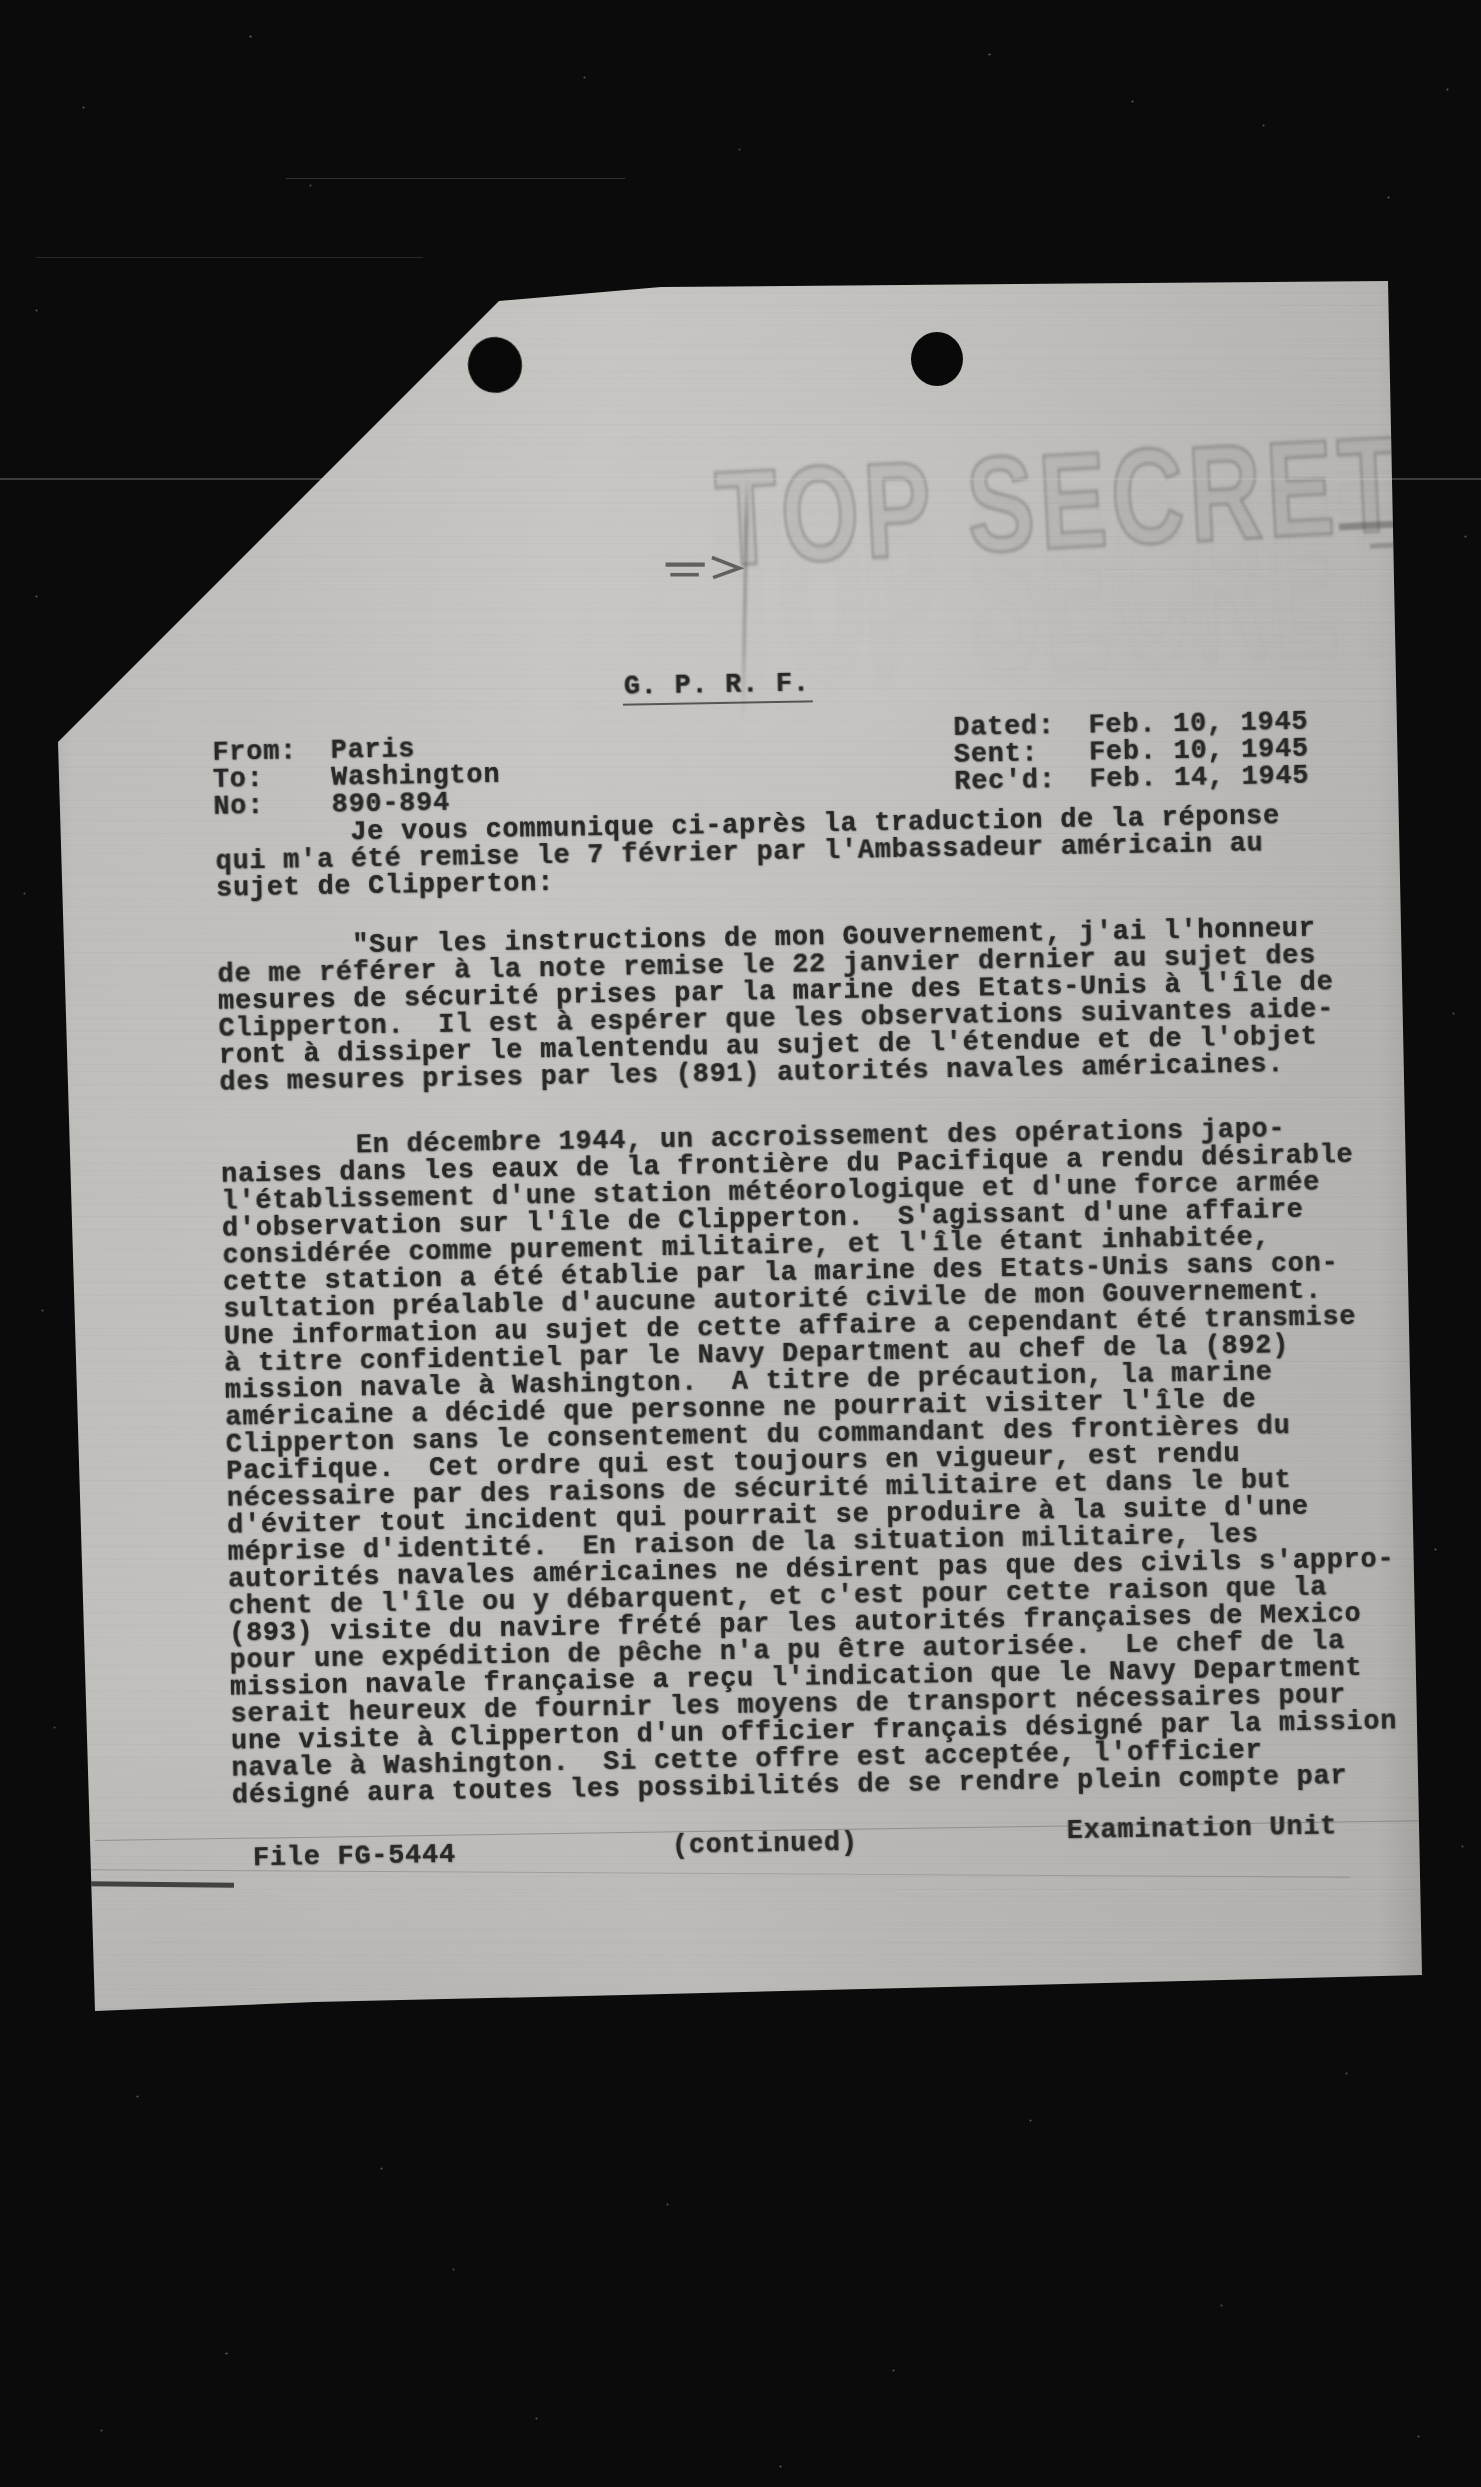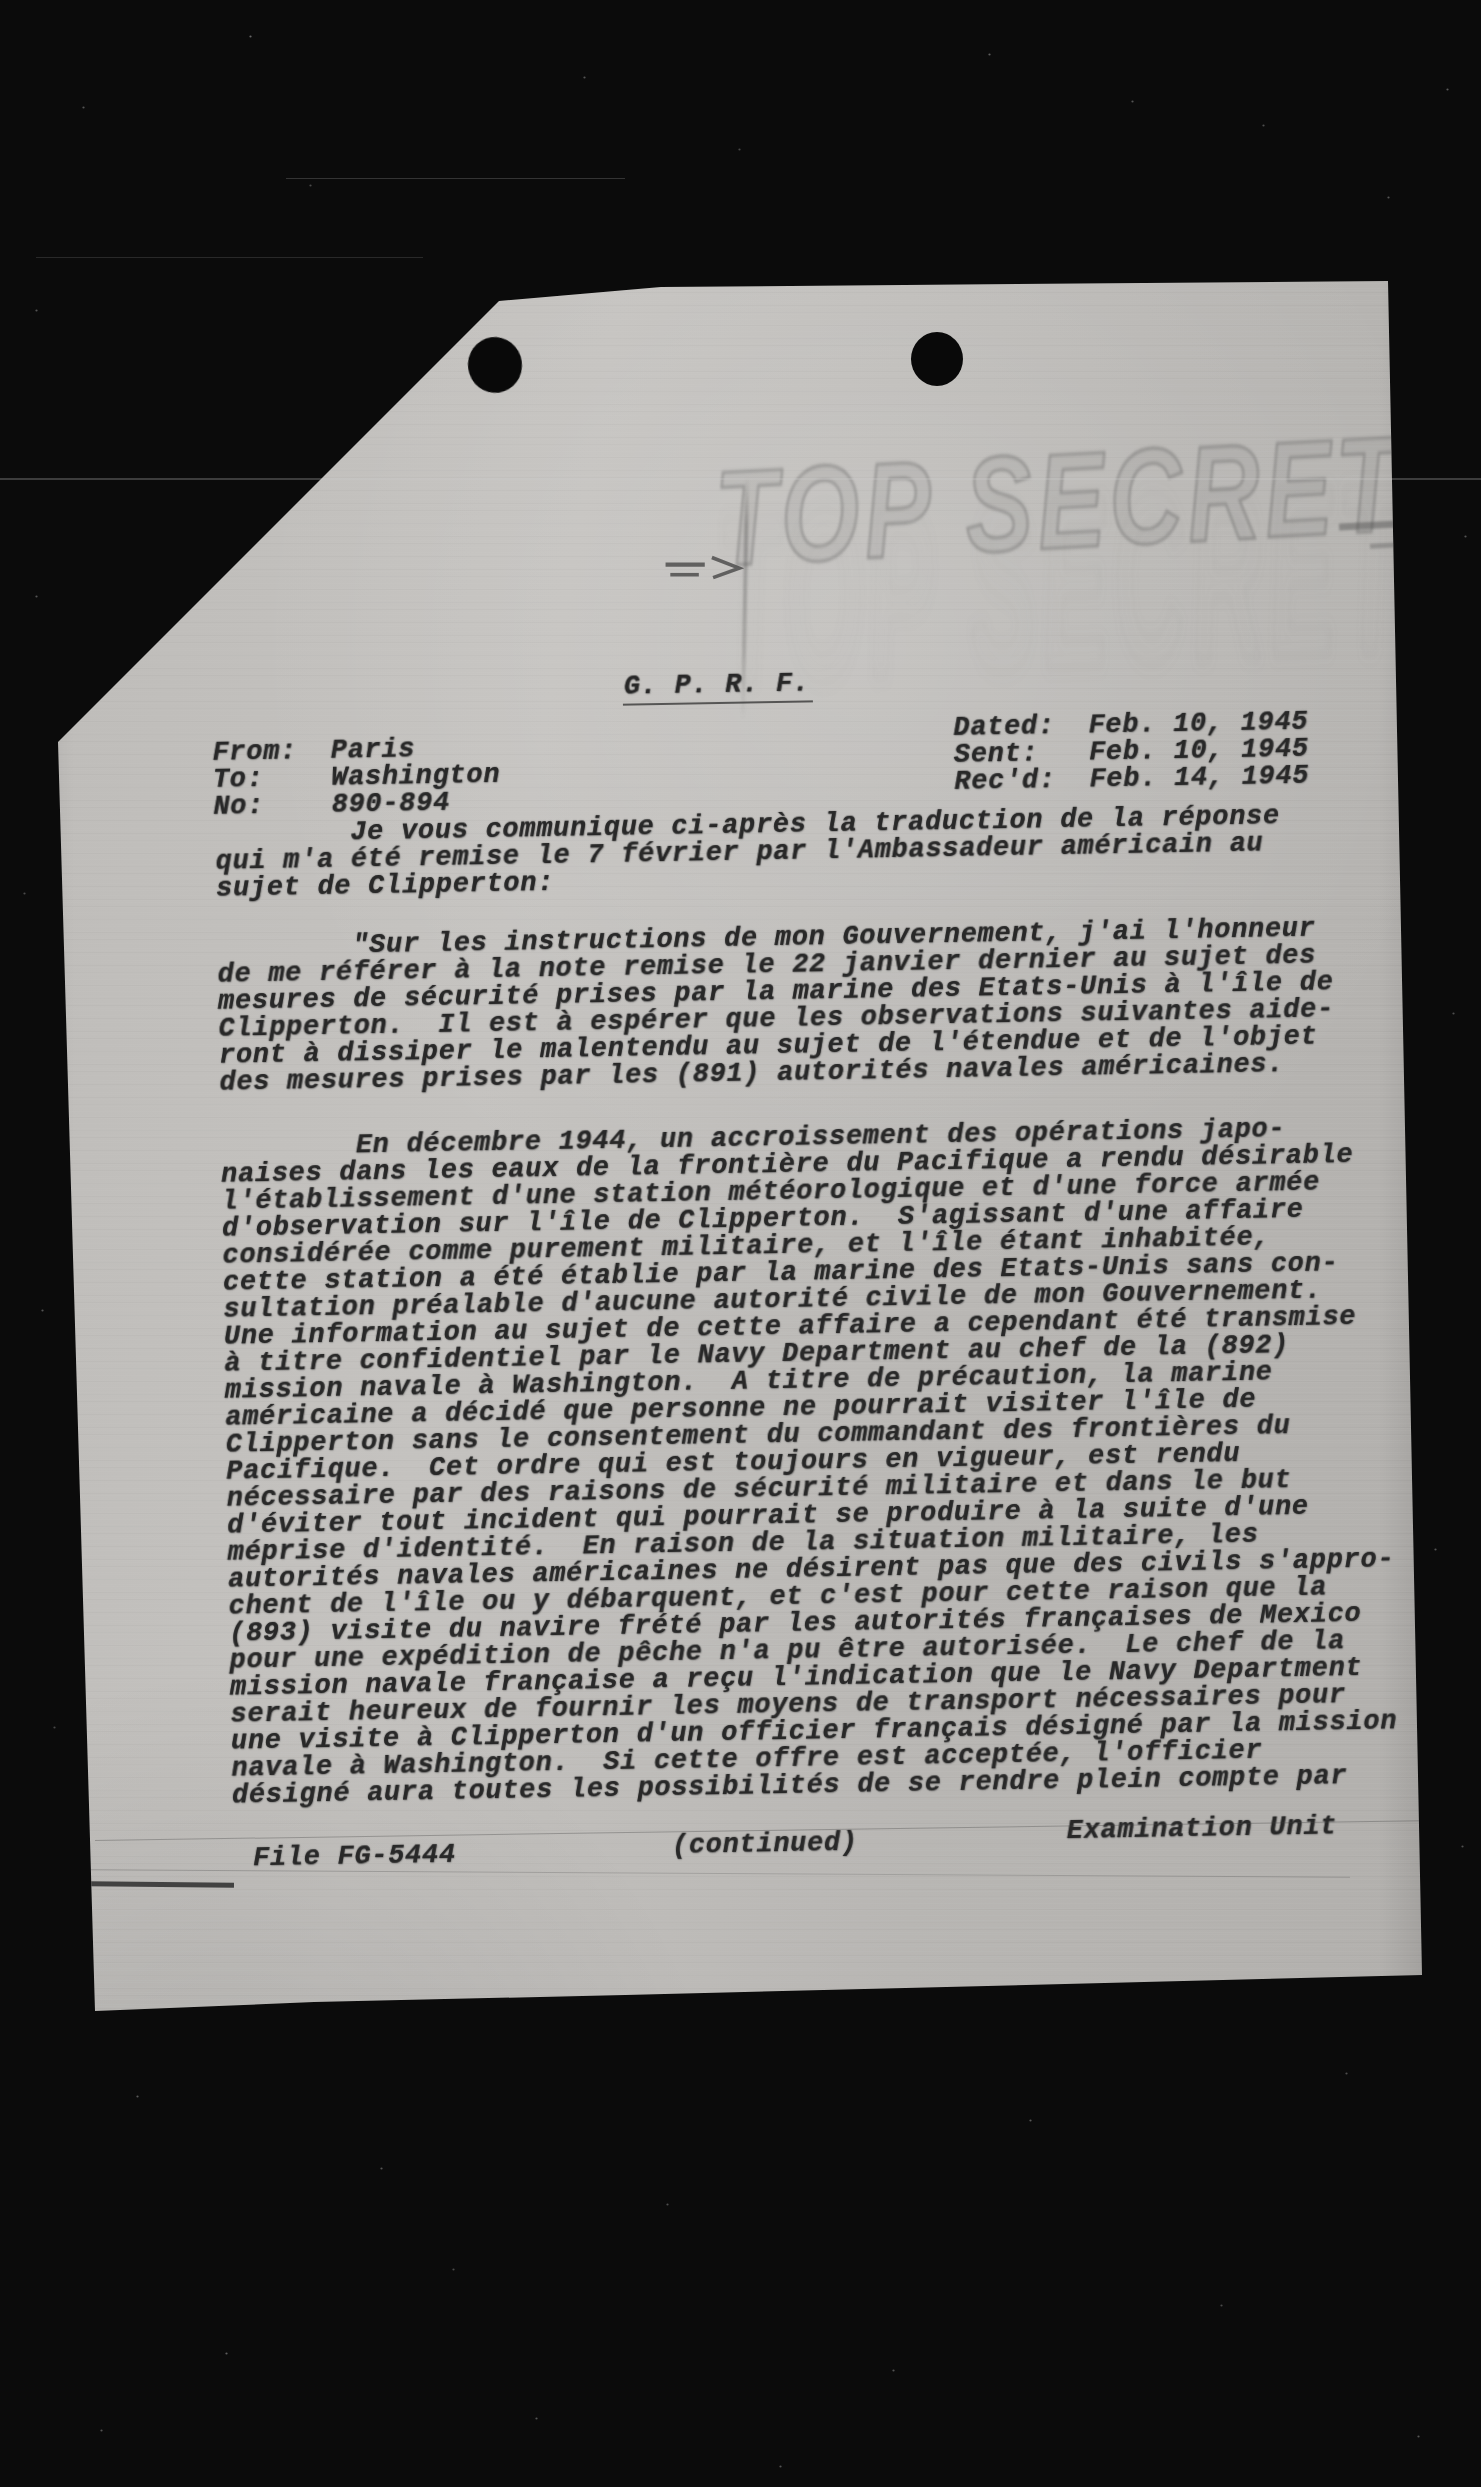--- a/index.html
+++ b/index.html
@@ -28,21 +28,21 @@
       780px 2466px 0 0.6px rgba(255,255,255,.30), 101px 2430px 0 0.6px rgba(255,255,255,.30);}
 
   
   .paper{position:absolute;inset:0;
     clip-path:polygon(499px 301px,661px 287px,1388px 281px,1422px 1975px,
                       625px 1995px,314px 2002px,95px 2011px,58px 742px);
     background:
       radial-gradient(ellipse 60% 38% at 58% 26%, rgba(255,255,255,.13), transparent 70%),
       radial-gradient(ellipse 45% 28% at 16% 88%, rgba(0,0,0,.10), transparent 75%),
       linear-gradient(90deg, rgba(0,0,0,.14), transparent 5%, transparent 93%, rgba(0,0,0,.20)),
-      linear-gradient(100deg,#bdbbb8,#c4c2bf 35%,#b8b6b3 65%,#b0aeab); font-style: italic;}
+      linear-gradient(100deg,#bdbbb8,#c4c2bf 35%,#b8b6b3 65%,#b0aeab);}
   .paper::before{content:"";position:absolute;inset:0;opacity:.55;
     background:
       repeating-linear-gradient(0deg, rgba(255,255,255,.05) 0 0.6px, transparent 0.6px 2.4px),
       repeating-linear-gradient(0deg, transparent 0 3px, rgba(0,0,0,.04) 3px 3.6px, transparent 3.6px 6.6px);}
 
   .hole{position:absolute;background:#090909;border-radius:50%;filter:blur(0.7px);}
   .hole-left{left:468px;top:337px;width:54px;height:56px;transform:rotate(-8deg);}
   .hole-right{left:911px;top:332px;width:52px;height:54px;}
 
   .stamp,.stamp-ghost{position:absolute;left:712px;top:442px;white-space:nowrap;

